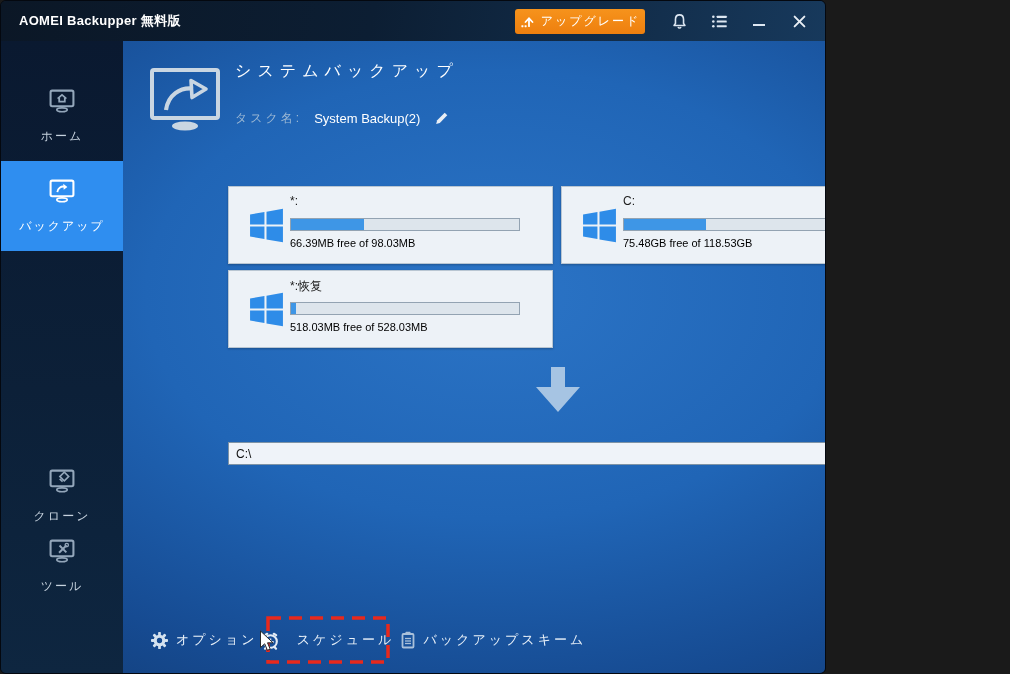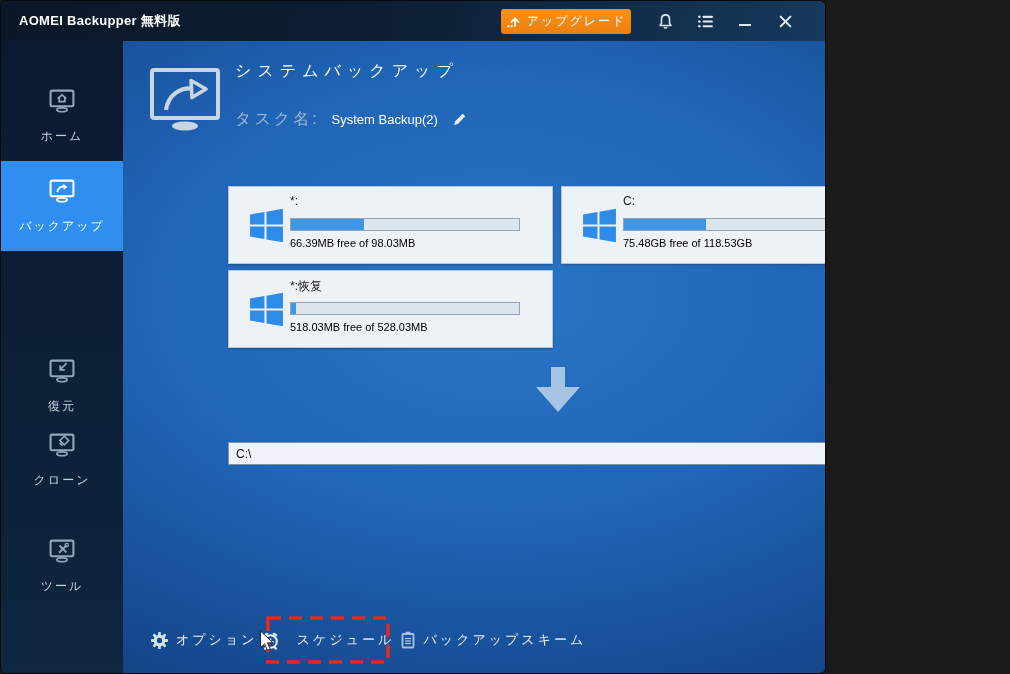--- a/index.html
+++ b/index.html
@@ -6,48 +6,48 @@
   html,body { background:#1a1a1a; }
   body { font-family:"Liberation Sans","DejaVu Sans",sans-serif; }
   .window { position:relative; width:826px; height:674px; border-radius:6px; overflow:hidden;
             border:1px solid #04080f; background:#0d2036; }
 
   
   .titlebar { position:absolute; left:0; top:0; width:100%; height:40px;
               background:linear-gradient(100deg,#0b1726 0%,#0c1e33 45%,#17395c 100%);
               display:flex; align-items:center; padding-left:18px; }
   .app-title { color:#ffffff; font-size:13px; font-weight:bold; letter-spacing:.3px; }
-  .tb-right { margin-left:auto; display:flex; align-items:center; height:100%; padding-right:20px; }
+  .tb-right { margin-left:auto; display:flex; align-items:center; height:100%; padding-right:6px; }
   .upgrade-btn { width:130px; height:25px; background:linear-gradient(180deg,#f6931c,#ee7f0e);
                  border:none; border-radius:3px; color:#fff; font-size:12px; letter-spacing:2px;
                  display:flex; align-items:center; justify-content:center; gap:7px; cursor:pointer;
                  font-family:inherit; }
   .tb-icon-btn { width:40px; height:40px; display:flex; align-items:center; justify-content:center;
                  background:none; border:none; cursor:pointer; color:#dde7f2; }
   .min-bar { display:block; width:12px; height:2px; background:#dde7f2; margin-top:8px; }
 
   
   .sidebar { position:absolute; left:0; top:40px; width:122px; height:634px;
              background:linear-gradient(180deg,#0a1930 0%,#0c2038 55%,#0e2640 100%); }
   .sb-item { position:absolute; left:0; width:122px; height:90px; display:flex; flex-direction:column;
              align-items:center; justify-content:center; gap:9px; cursor:pointer;
              color:#93a6ba; }
   .sb-item .sb-label { font-size:12px; letter-spacing:2px; color:#c6d2de; white-space:nowrap; }
   .sb-item.selected { background:#2f8ef0; color:#ffffff; }
   .sb-item.selected .sb-label { color:#ffffff; }
-  .sb-0{top:30px} .sb-1{top:120px} .sb-2{top:210px} .sb-3{top:300px} .sb-4{top:374px} .sb-5{top:480px}
+  .sb-0{top:30px} .sb-1{top:120px} .sb-2{top:210px} .sb-3{top:300px} .sb-4{top:410px} .sb-5{top:480px}
 
   
   .main { position:absolute; left:122px; top:40px; width:888px; height:634px;
           background:radial-gradient(1000px 640px at 42% 40%, #2b74c6 0%, #2065b6 35%, #164b92 62%, #11386e 84%, #0e2f5f 100%); }
 
   .header-icon { position:absolute; left:26px; top:26px; }
   .page-title { position:absolute; left:112px; top:20px; color:#ffffff; font-size:16px; letter-spacing:6px; }
   .task-row { position:absolute; left:112px; top:68px; display:flex; align-items:center; gap:12px; }
-  .task-label { color:#9db9d4; font-size:16px; letter-spacing:3px; }
+  .task-label { color:#9db9d4; font-size:12px; letter-spacing:3px; }
   .task-name { color:#ffffff; font-size:13px; }
   .edit-btn { background:none; border:none; cursor:pointer; display:flex; padding:2px; }
 
   
   .cards { position:absolute; left:105px; top:145px; display:grid;
            grid-template-columns:325px 325px; column-gap:8px; row-gap:6px; }
   .card { position:relative; width:325px; height:78px; background:#edf2f7; border:1px solid #b9c6d2;
           box-shadow:0 1px 2px rgba(0,0,0,.25); }
   .card .win-logo { position:absolute; left:19px; top:20px; }
   .part-name { position:absolute; left:61px; top:7px; font-size:12px; color:#1c1c1c; }
@@ -170,35 +170,20 @@
               <ellipse cx="14" cy="21" rx="5" ry="1.9" stroke-width="1.6"></ellipse>
               <path d="M9.5 13.5 C10 9.8 13 7.9 16 8.3" stroke-width="1.8"></path>
             </g>
             <polygon points="15.2,5.6 19.2,8.6 15.6,11.2" fill="currentColor"></polygon>
           </svg>
       </span>
       <span class="sb-label">バックアップ</span>
     </div>
 
 
-    <div class="sb-item sb-3">
-      <span>
-        <svg width="30" height="27" viewBox="0 0 28 26">
-            <g stroke="currentColor" fill="none">
-              <rect x="3" y="2.5" width="22" height="15" rx="1.5" stroke-width="2"></rect>
-              <ellipse cx="14" cy="21" rx="5" ry="1.9" stroke-width="1.6"></ellipse>
-              <g stroke-width="1.7">
-                <path d="M18.5 5 L12.3 11.2"></path>
-                <path d="M12.3 7 V11.4 H16.7"></path>
-              </g>
-            </g>
-          </svg>
-      </span>
-      <span class="sb-label">復元</span>
-    </div>
 
     <div class="sb-item sb-4">
       <span>
         <svg width="30" height="27" viewBox="0 0 28 26">
             <g stroke="currentColor" fill="none">
               <rect x="3" y="2.5" width="22" height="15" rx="1.5" stroke-width="2"></rect>
               <ellipse cx="14" cy="21" rx="5" ry="1.9" stroke-width="1.6"></ellipse>
               <rect x="13.2" y="5.2" width="6" height="6" stroke-width="1.6" transform="rotate(45 16.2 8.2)"></rect>
               <path d="M11.8 10.4 L14.6 13.2" stroke-width="1.6"></path>
             </g>

